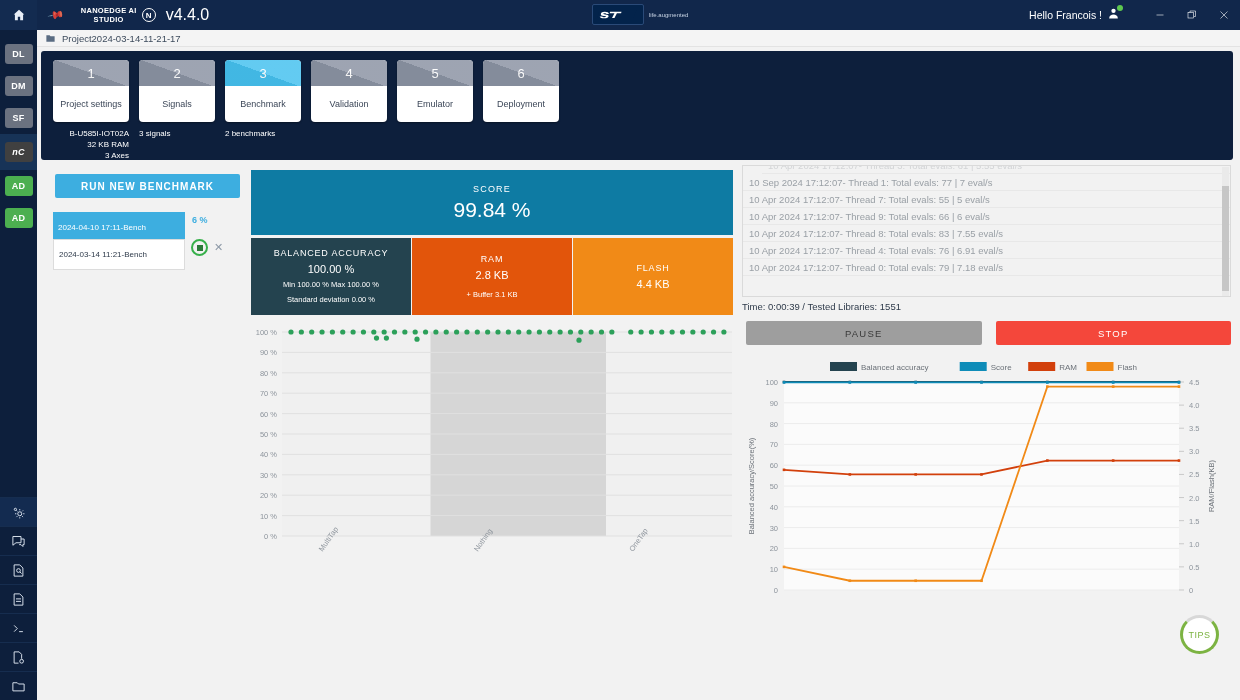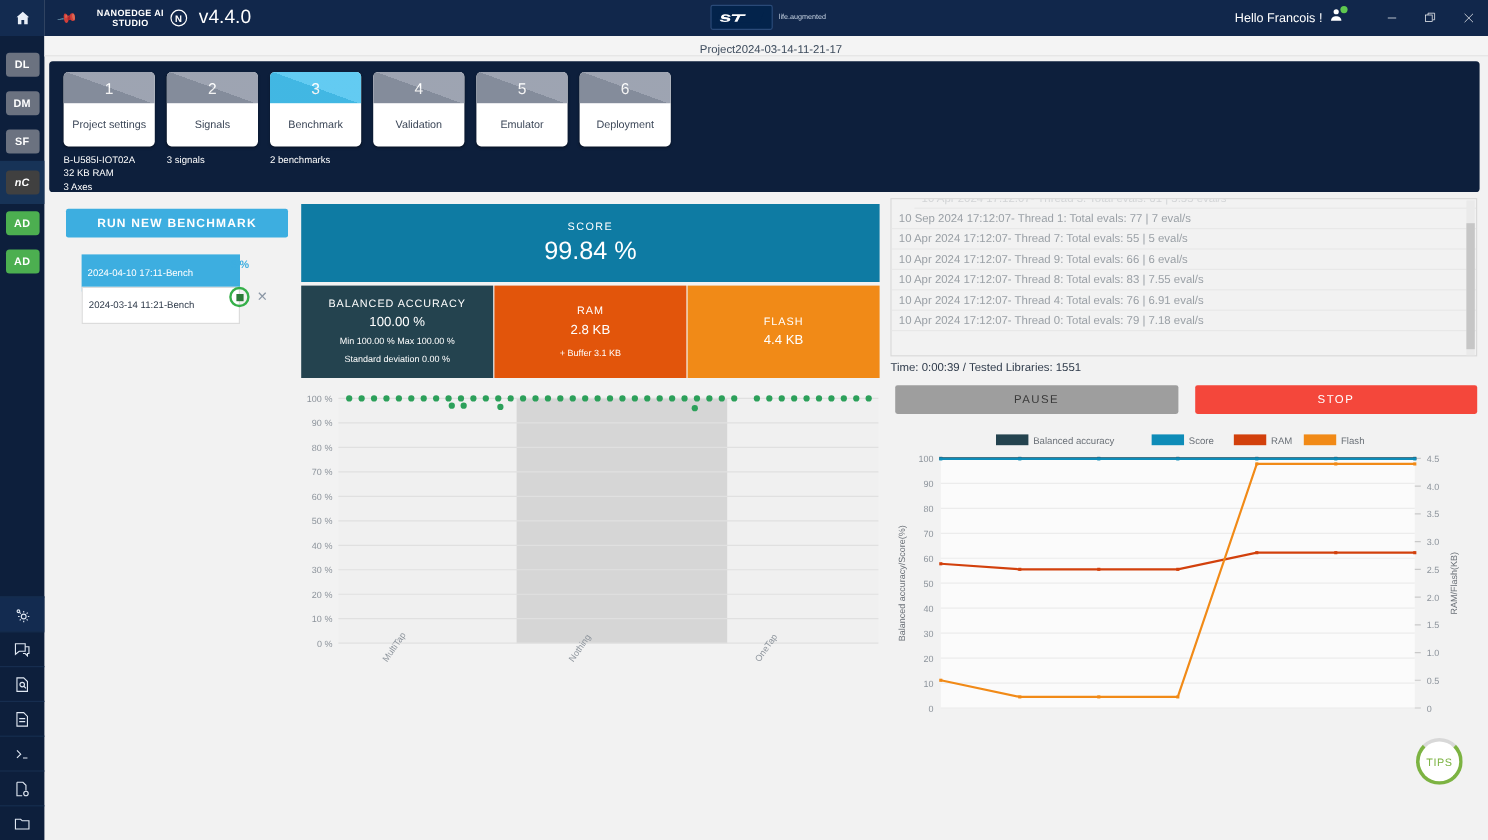--- a/index.html
+++ b/index.html
@@ -84,21 +84,20 @@
   .win-btn {
     width: 32px; height: 30px; display: flex; align-items: center; justify-content: center;
   }
   .win-btn svg { width: 12px; height: 12px; stroke: #ffffff; stroke-width: 1.2; fill: none; }
 
   
   .crumb {
     position: absolute; left: 37px; top: 30px; width: 1203px; height: 17px;
     background: #f4f4f4; display: flex; align-items: center; gap: 6px; padding-left: 8px;
     border-bottom: 1px solid #e3e3e3;
-    flex-direction: column;
   }
   .crumb svg { width: 11px; height: 11px; fill: #5a6c82; }
   .crumb-text { font-size: 9.5px; color: #3d4b5c; }
 
   
   .steps-wrap {
     position: absolute; left: 41px; top: 51px; width: 1192px; height: 109px;
     background: #0d1f3c; border-radius: 3px;
   }
   .steps { display: flex; gap: 10px; padding: 9px 0 0 12px; }
@@ -126,21 +125,21 @@
   }
 
   
   .run-btn {
     position: absolute; left: 55px; top: 174px; width: 185px; height: 24px;
     background: #3daee0; color: #ffffff; font-size: 10px; letter-spacing: 1px;
     display: flex; align-items: center; justify-content: center; border-radius: 2px;
     font-weight: bold;
   }
   .bench-item {
-    position: absolute; left: 68px; width: 132px; height: 31px;
+    position: absolute; left: 53px; width: 132px; height: 31px;
     display: flex; align-items: center; padding-left: 5px; font-size: 8px;
   }
   .bench-item.sel { top: 212px; background: #3daee0; color: #ffffff; }
   .bench-item.plain { top: 239px; background: #ffffff; color: #2e3a4a; border: 1px solid #dcdcdc; }
   .bench-pct {
     position: absolute; left: 192px; top: 215px; font-size: 9px; color: #3daee0; font-weight: bold;
   }
   .bench-stop {
     position: absolute; left: 191px; top: 239px; width: 17px; height: 17px;
     border: 2px solid #36b04a; border-radius: 50%;
@@ -340,21 +339,21 @@
     <span class="crumb-text">Project2024-03-14-11-21-17</span>
   </div>
 
   <div class="steps-wrap">
     <div class="steps">
       <div class="step">
         <div class="step-card">
           <div class="step-num">1</div>
           <div class="step-label">Project settings</div>
         </div>
-        <div class="step-sub" style="white-space:pre-line;text-align:left">B-U585I-IOT02A
+        <div class="step-sub" style="white-space:pre-line;text-align:right">B-U585I-IOT02A
 32 KB RAM
 3 Axes</div>
       </div>
       <div class="step">
         <div class="step-card">
           <div class="step-num">2</div>
           <div class="step-label">Signals</div>
         </div>
         <div class="step-sub">3 signals</div>
       </div>

